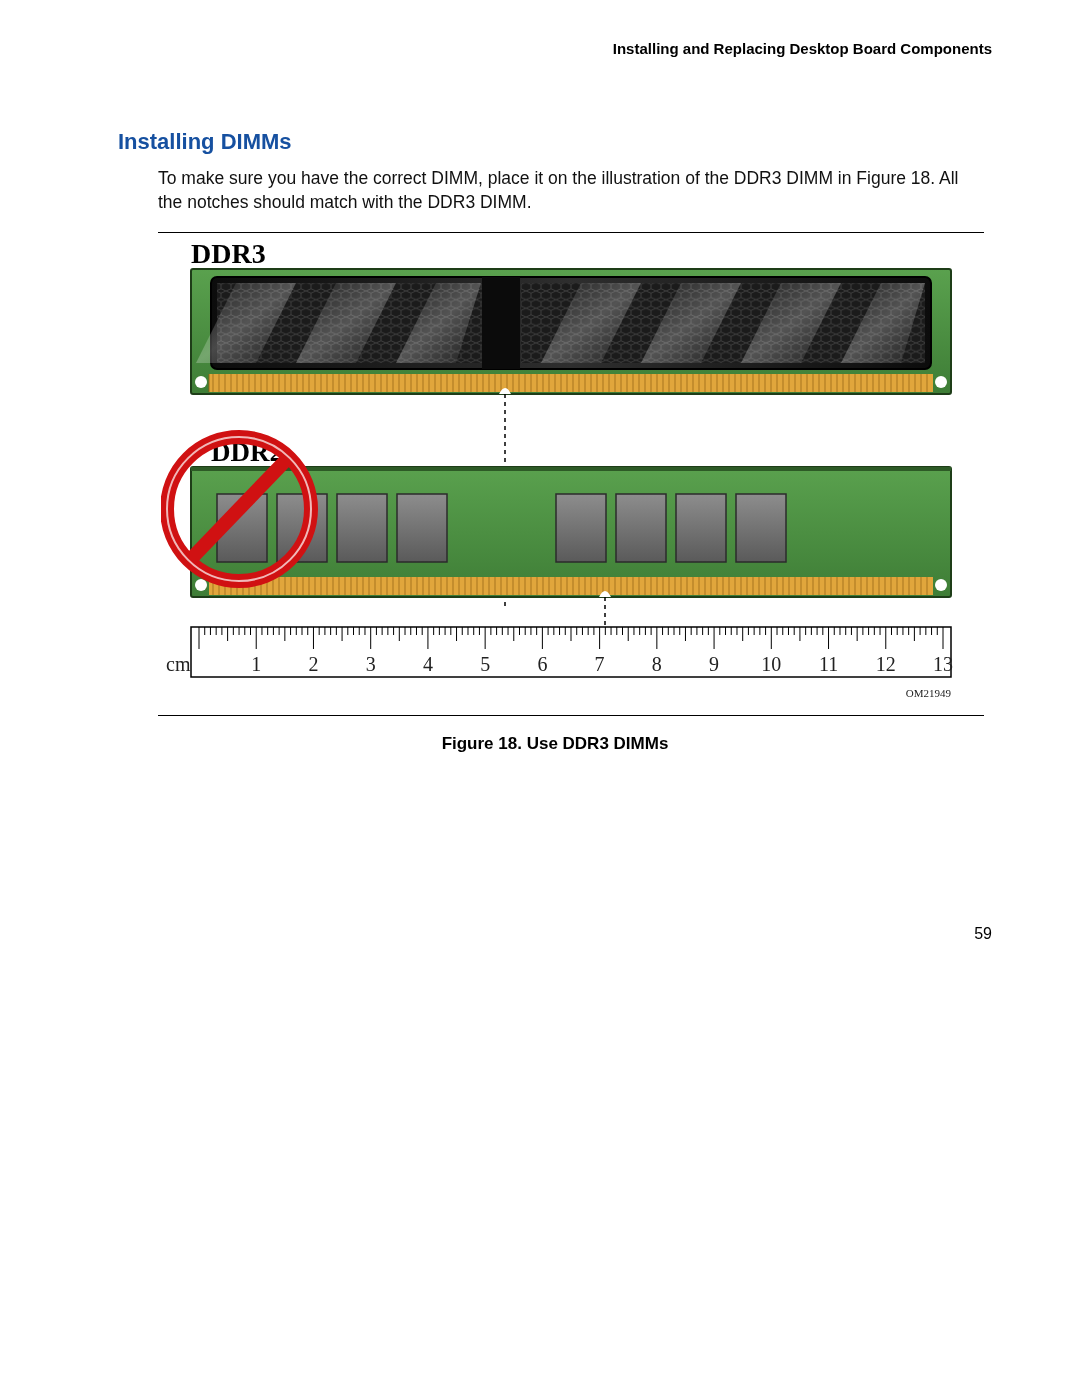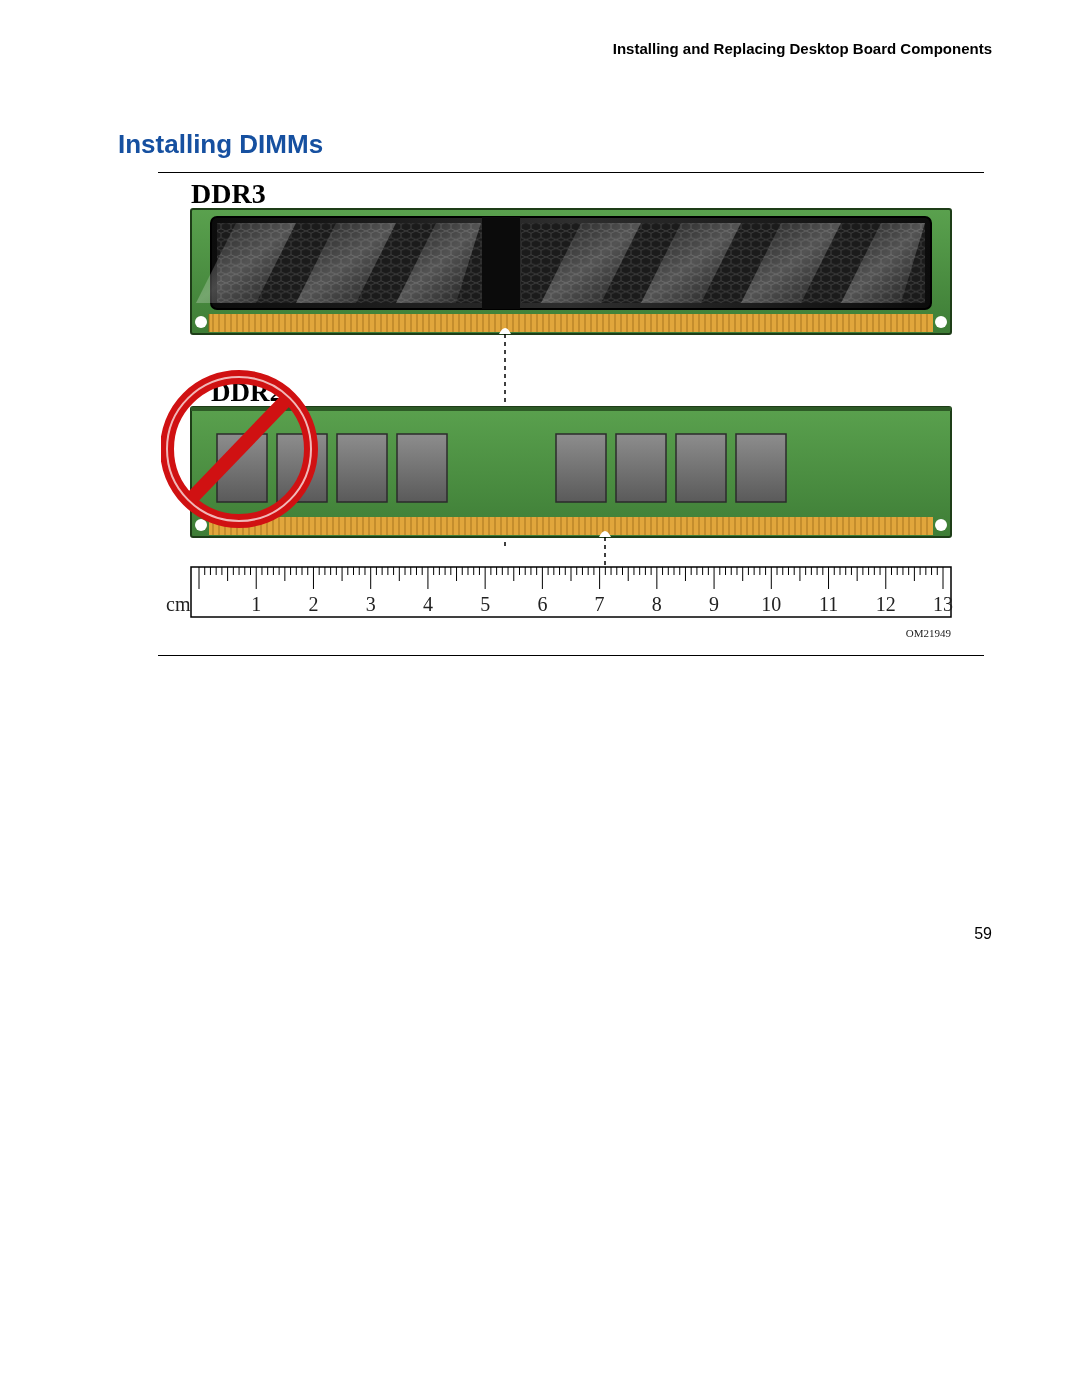--- a/index.html
+++ b/index.html
@@ -17,21 +17,21 @@
     position: relative;
   }
   .header {
     text-align: right;
     font-size: 15px;
     font-weight: bold;
     margin-bottom: 72px;
   }
   .sec-title {
     color: #1650a0;
-    font-size: 26px;
+    font-size: 22px;
     font-weight: bold;
     margin-bottom: 12px;
   }
   .body-text {
     font-size: 17.5px;
     color: #111;
     line-height: 1.35;
     margin-left: 40px;
     margin-bottom: 18px;
     margin-right: 8px;
@@ -62,20 +62,21 @@
   }
 </style>
 </head>
 <body>
 
 <div class="page">
   <div class="header">Installing and Replacing Desktop Board Components</div>
 
   <div class="sec-title">Installing DIMMs</div>
 
+  <div class="body-text">To make sure you have the correct DIMM, place it on the illustration of the DDR3 DIMM in Figure 18.  All the notches should match with the DDR3 DIMM.</div>
 
   <div class="fig-wrap">
     <svg class="fig-svg" width="820" height="470" viewBox="0 0 820 470">
       <defs>
         <pattern id="hex" width="10" height="8.66" patternUnits="userSpaceOnUse">
           <rect width="10" height="8.66" fill="#1b1b1b"></rect>
           <polygon points="5,0 10,2.16 10,6.5 5,8.66 0,6.5 0,2.16" fill="none" stroke="#454545" stroke-width="0.8"></polygon>
         </pattern>
         <linearGradient id="heatsinkGrad" x1="0" y1="0" x2="1" y2="0">
           <stop offset="0" stop-color="#0c0c0c"></stop>
@@ -564,15 +565,16 @@
             <text x="667.5384615384615" y="432">11</text>
             <text x="724.7692307692308" y="432">12</text>
             <text x="782" y="432">13</text>
           </g>
       </g>
 
       <text x="790" y="458" font-family="Verdana" font-size="11" fill="#222" text-anchor="end">OM21949</text>
     </svg>
   </div>
 
+  <div class="fig-caption">Figure 18.  Use DDR3 DIMMs</div>
 
   <div class="page-number">59</div>
 </div>
 
 </body></html>

